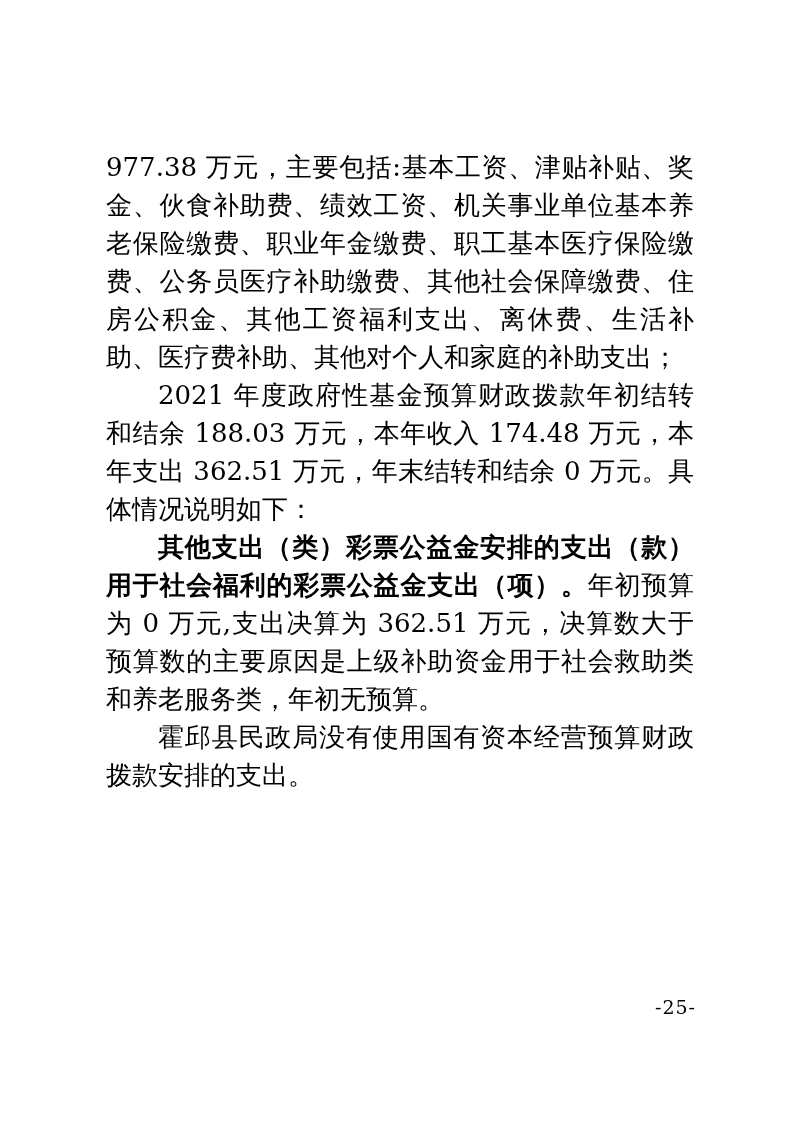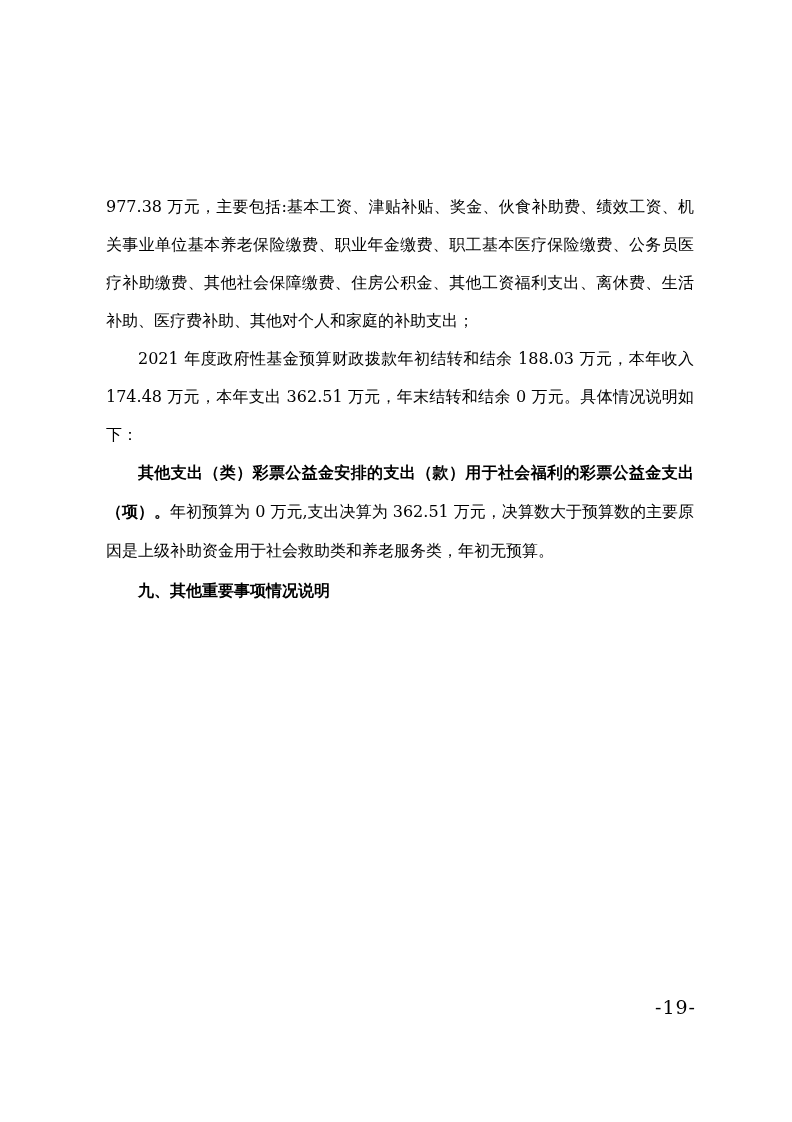--- a/index.html
+++ b/index.html
@@ -12,40 +12,39 @@
       width: 792px;
       height: 1122px;
       background: #ffffff;
       box-sizing: border-box;
       padding: 148px 98px 0 106px;
       color: #000000;
       font-family: "DejaVu Serif", "Liberation Serif", serif;
       overflow: hidden;
     }
     .body-text {
-      font-size: 16px;
+      font-size: 26px;
       line-height: 38px;
       text-align: justify;
-      margin-top: 40px;
     }
     .body-text p {
       margin: 0;
     }
     .indent {
       text-indent: 2em;
     }
     .heading {
       font-family: "DejaVu Sans", "Liberation Sans", sans-serif;
       font-weight: bold;
       text-indent: 2em;
       margin-top: 2px !important;
       margin-bottom: 2px !important;
     }
     .bold-seg {
-      font-family: Liberation Mono, monospace;
+      font-family: Liberation Sans, sans-serif;
       font-weight: bold;
     }
     .page-number {
       position: absolute;
       right: 96px;
       bottom: 104px;
       font-size: 19px;
       letter-spacing: 1px;
       font-family: "DejaVu Serif", "Liberation Serif", serif;
     }
@@ -58,19 +57,19 @@
 
     <p>977.38 万元，主要包括:基本工资、津贴补贴、奖金、伙食补助费、绩效工资、机关事业单位基本养老保险缴费、职业年金缴费、职工基本医疗保险缴费、公务员医疗补助缴费、其他社会保障缴费、住房公积金、其他工资福利支出、离休费、生活补助、医疗费补助、其他对个人和家庭的补助支出；</p>
 
 
 
     <p class="indent">2021 年度政府性基金预算财政拨款年初结转和结余 188.03 万元，本年收入 174.48 万元，本年支出 362.51 万元，年末结转和结余 0 万元。具体情况说明如下：</p>
 
     <p class="indent"><span class="bold-seg">其他支出（类）彩票公益金安排的支出（款）用于社会福利的彩票公益金支出（项）。</span><span>年初预算为 0 万元,支出决算为 362.51 万元，决算数大于预算数的主要原因是上级补助资金用于社会救助类和养老服务类，年初无预算。</span></p>
 
 
+    <p class="indent">霍邱县民政局没有使用国有资本经营预算财政拨款安排的支出。</p>
 
-    <p class="heading">九、其他重要事项情况说明</p>
 
   </div>
 
-  <div class="page-number">-19-</div>
+  <div class="page-number">-25-</div>
 </div>
 
 </body></html>

